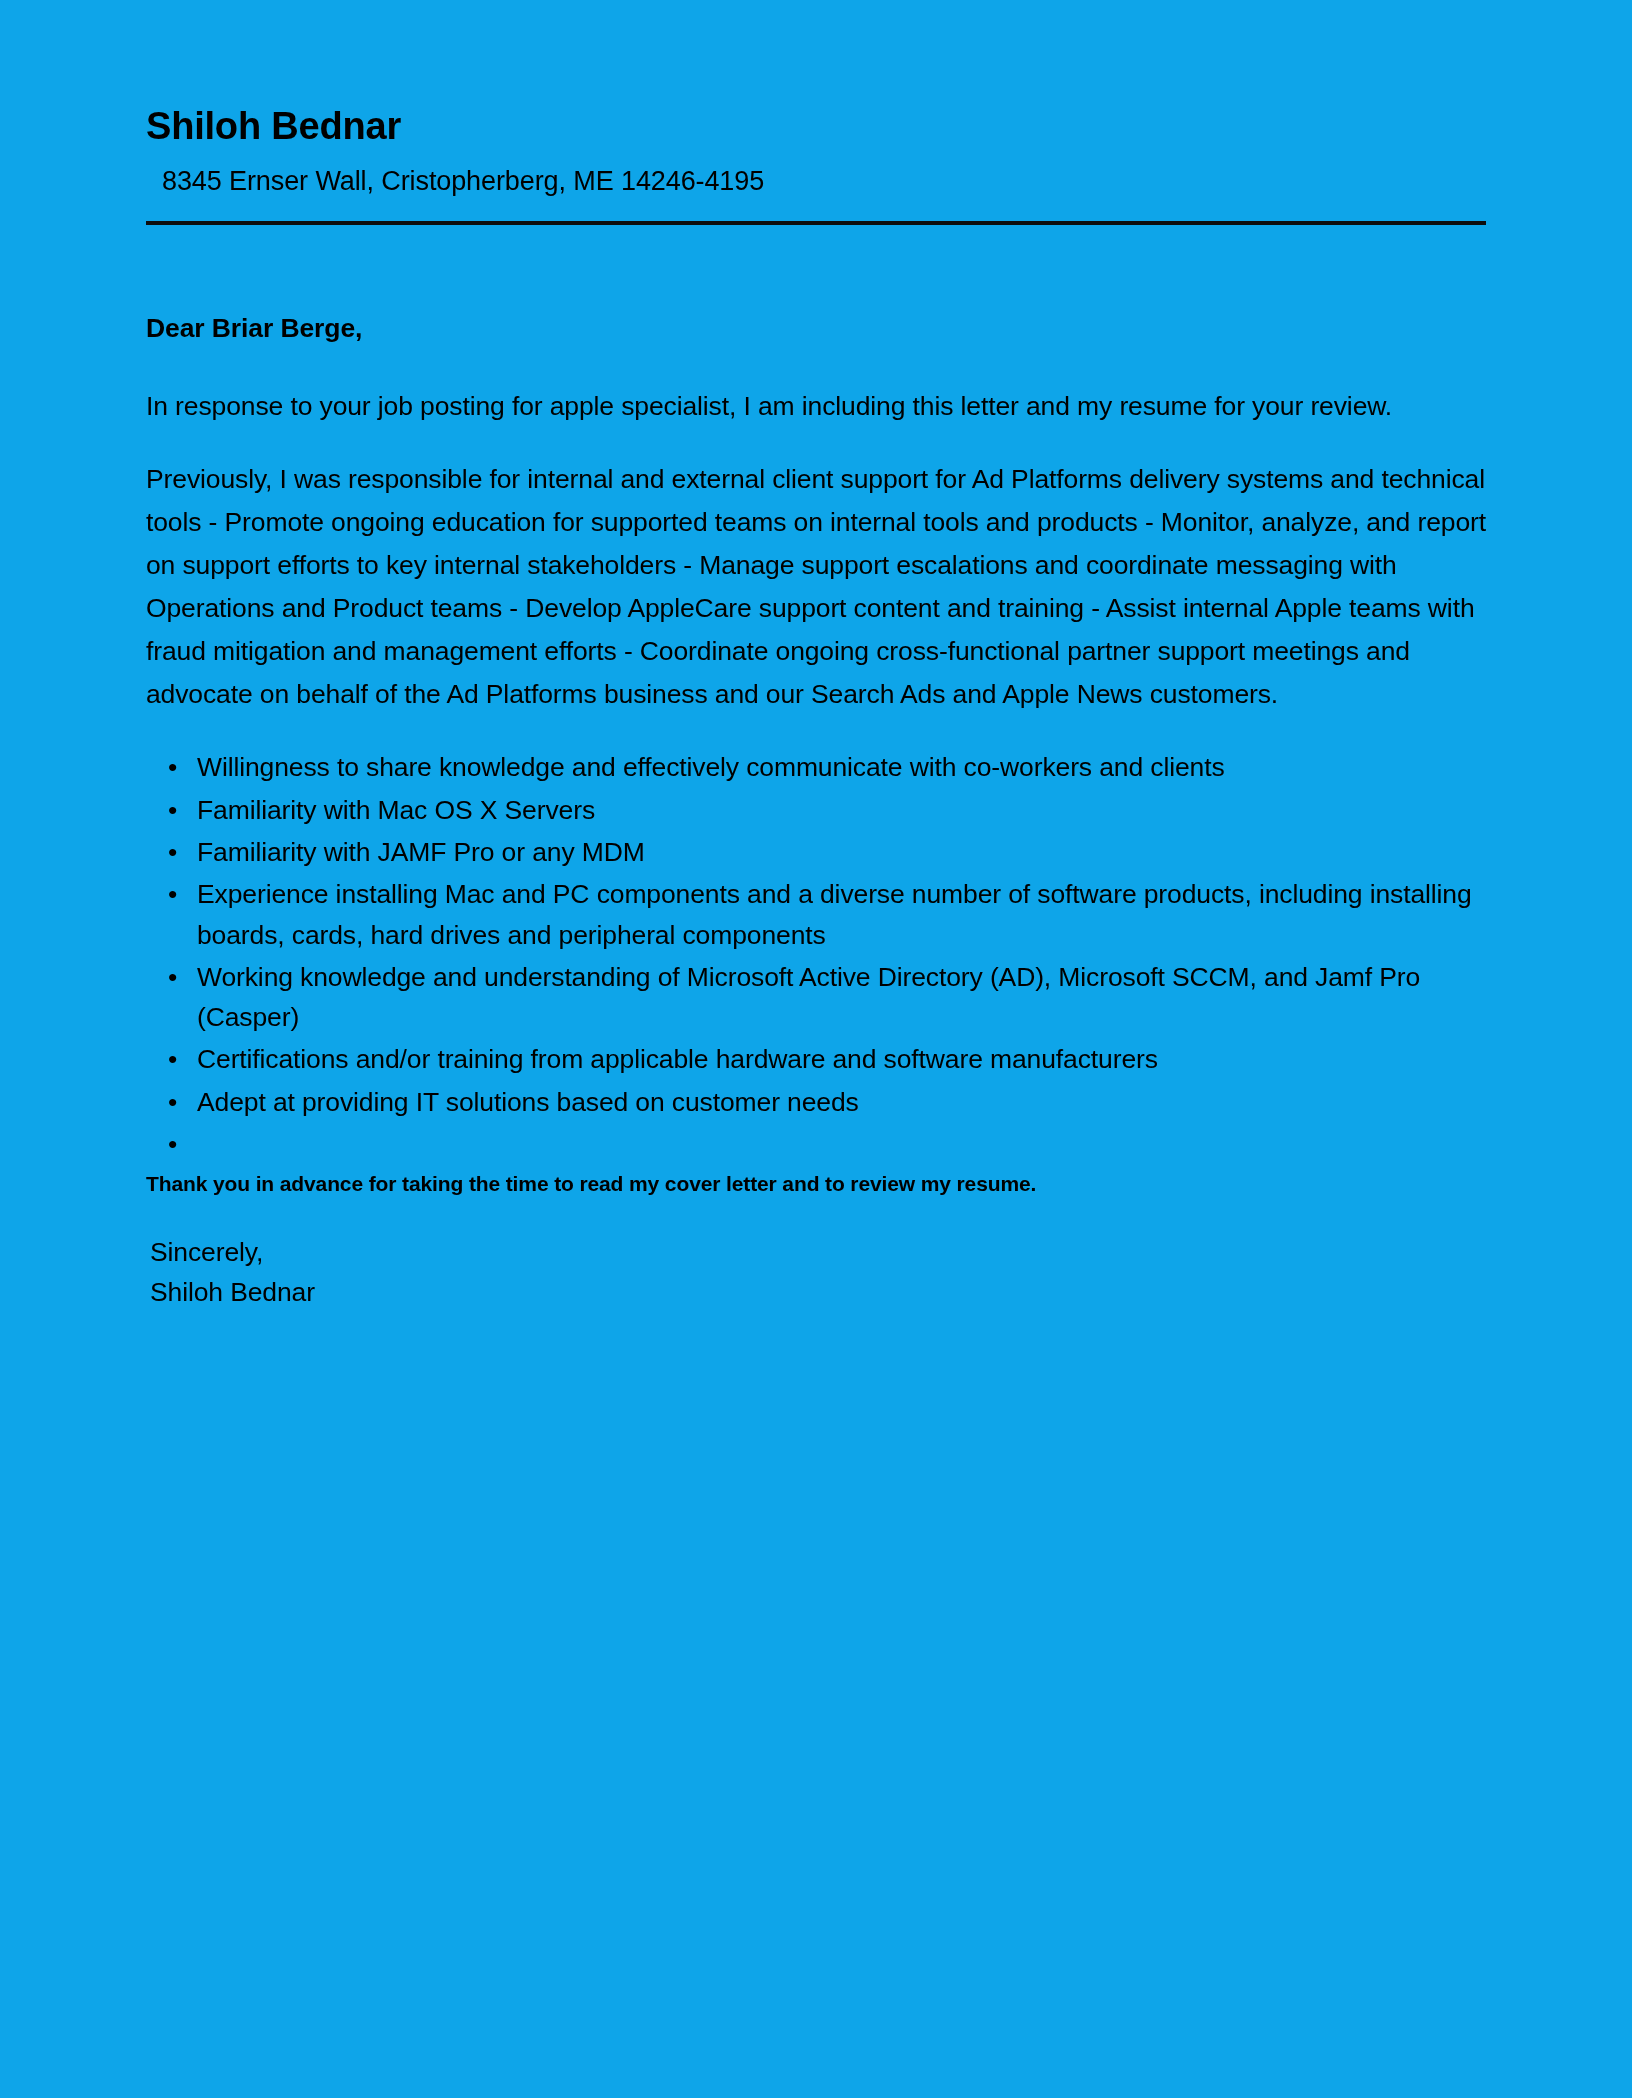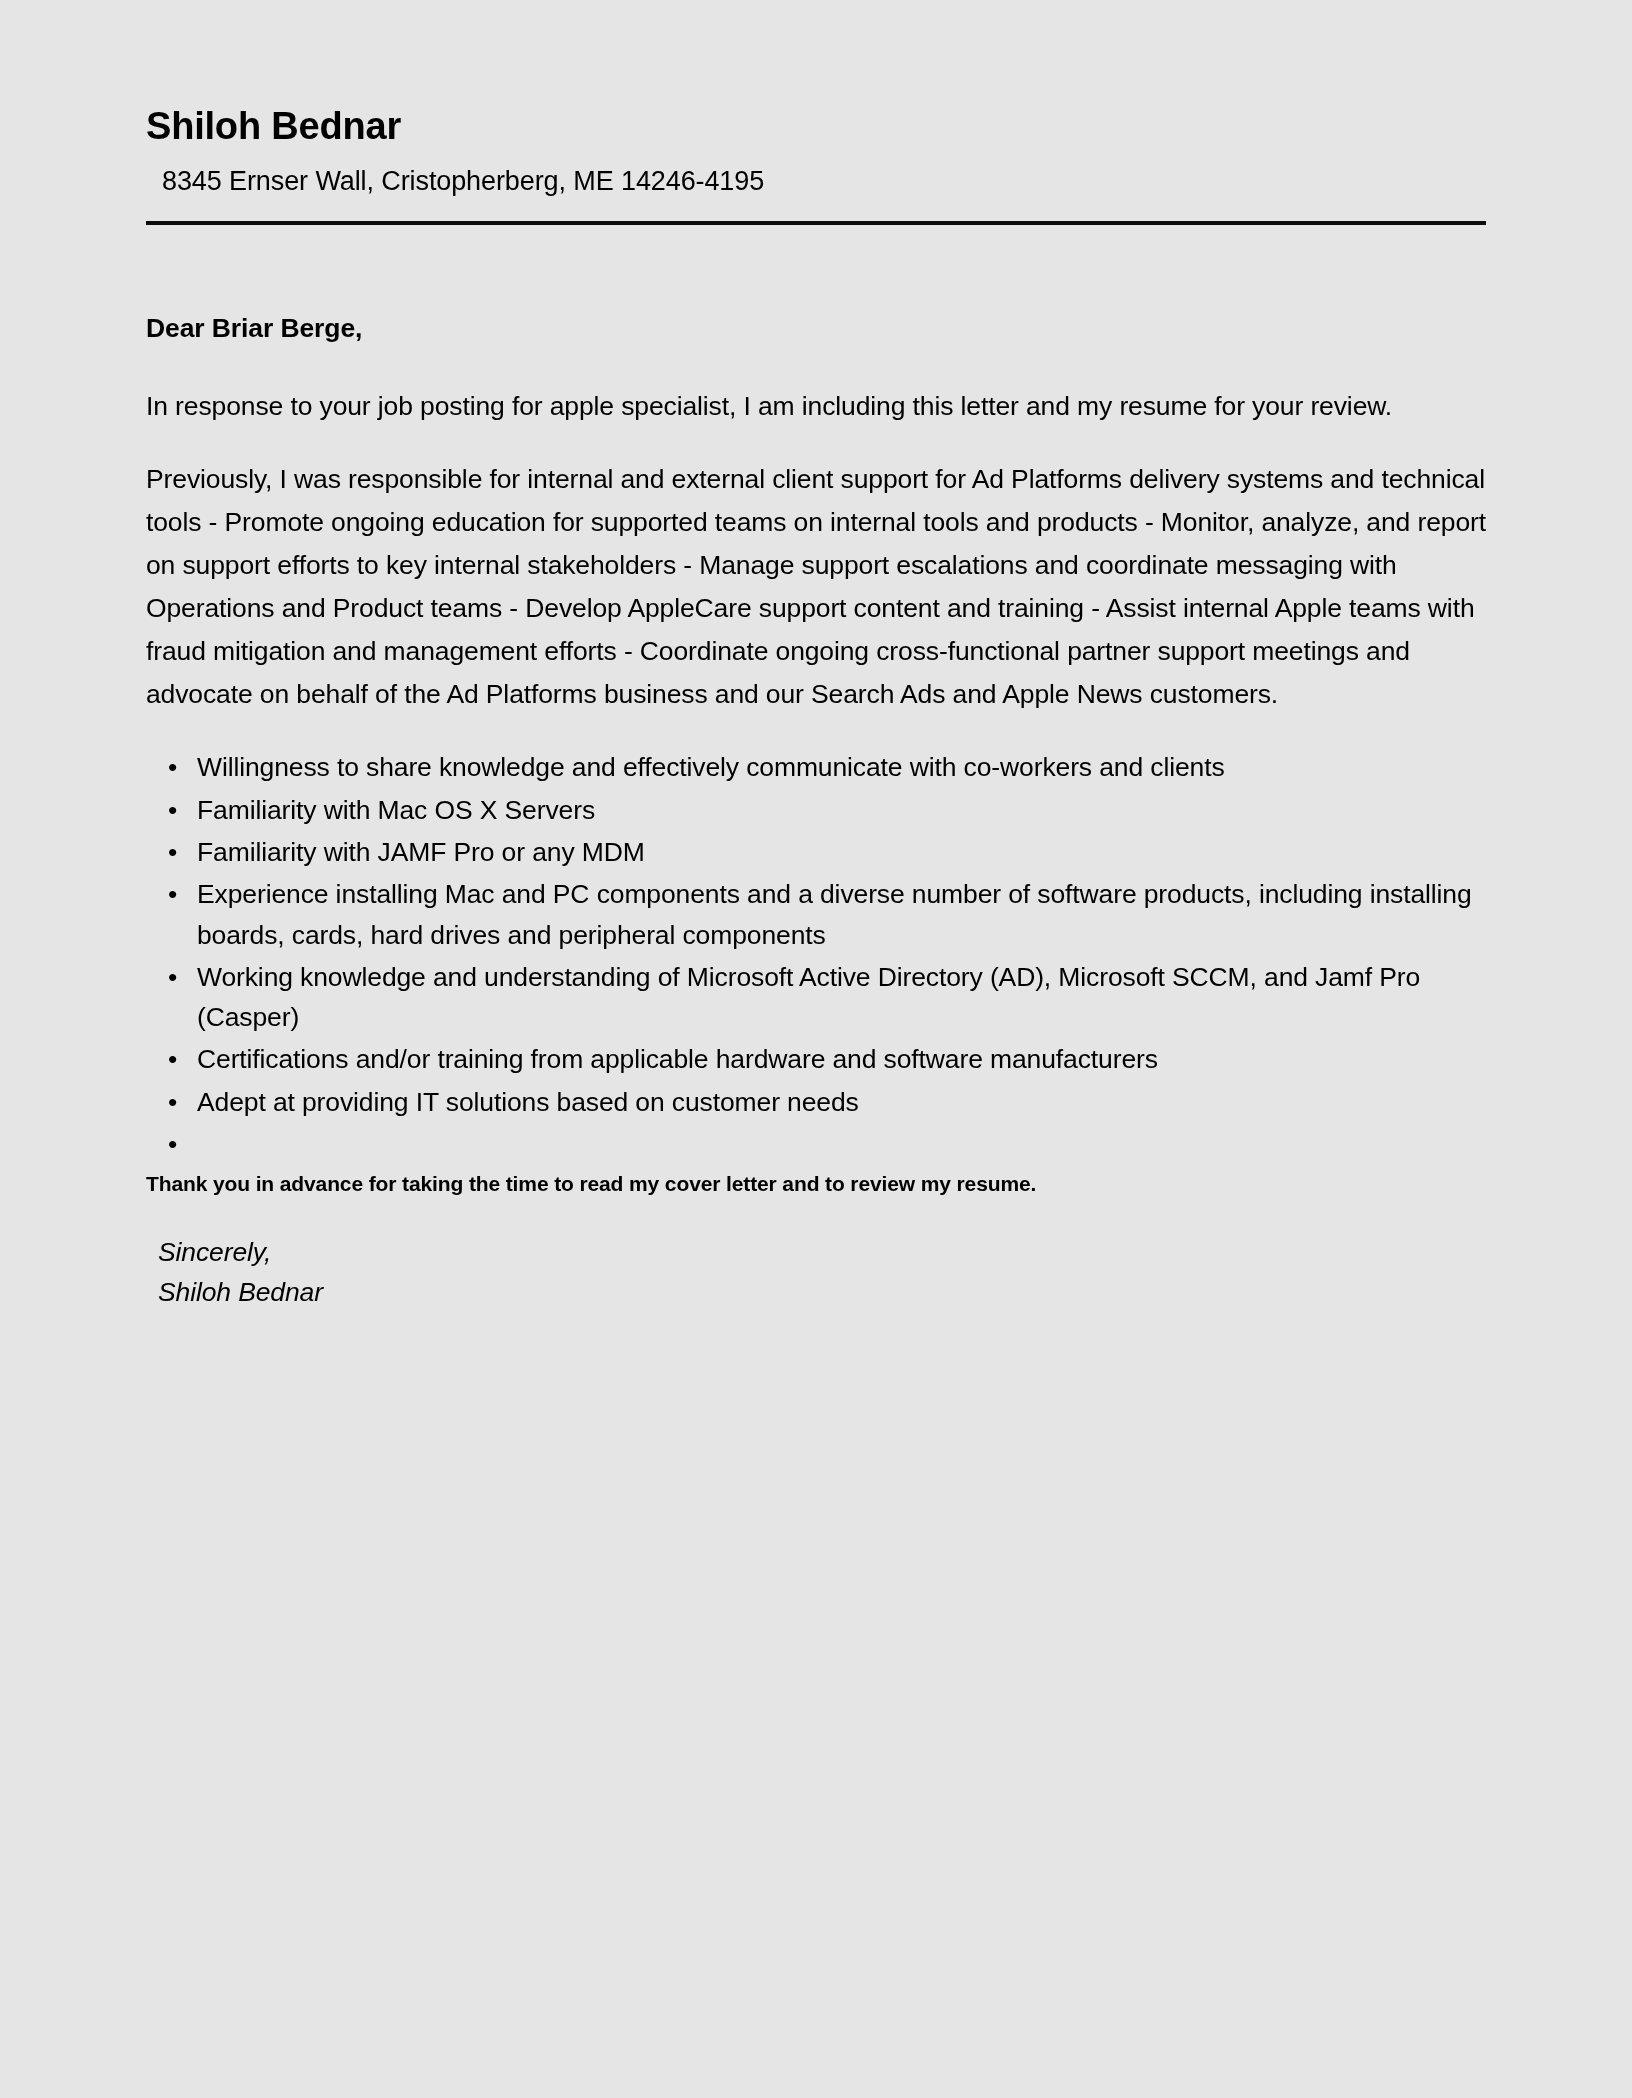--- a/index.html
+++ b/index.html
@@ -11,21 +11,21 @@
     width: 1632px;
     height: 2098px;
     font-family: "Liberation Sans", "DejaVu Sans", sans-serif;
     color: #000000;
     -webkit-font-smoothing: antialiased;
   }
   .page {
     position: relative;
     width: 1632px;
     height: 2098px;
-    background: #e5e5e5;
+    background: #0ea5e9;
     box-sizing: border-box;
     padding: 0;
     overflow: hidden;
   }
   .content {
     position: absolute;
     left: 146px;
     top: 104px;
     width: 1340px;
   }
@@ -116,22 +116,21 @@
     font-weight: bold;
     line-height: 1.5;
     letter-spacing: -0.12px;
     margin: 0 0 34px 0;
   }
   .signoff {
     font-size: 26.5px;
     font-weight: normal;
     line-height: 1.5;
     letter-spacing: -0.12px;
-    margin: 12px;
-    font-style: italic;
+    margin: 4px;
   }
   .signoff-line {
     display: block;
   }
 </style>
 </head>
 <body>
 
 <div class="page">
   <div class="content">

